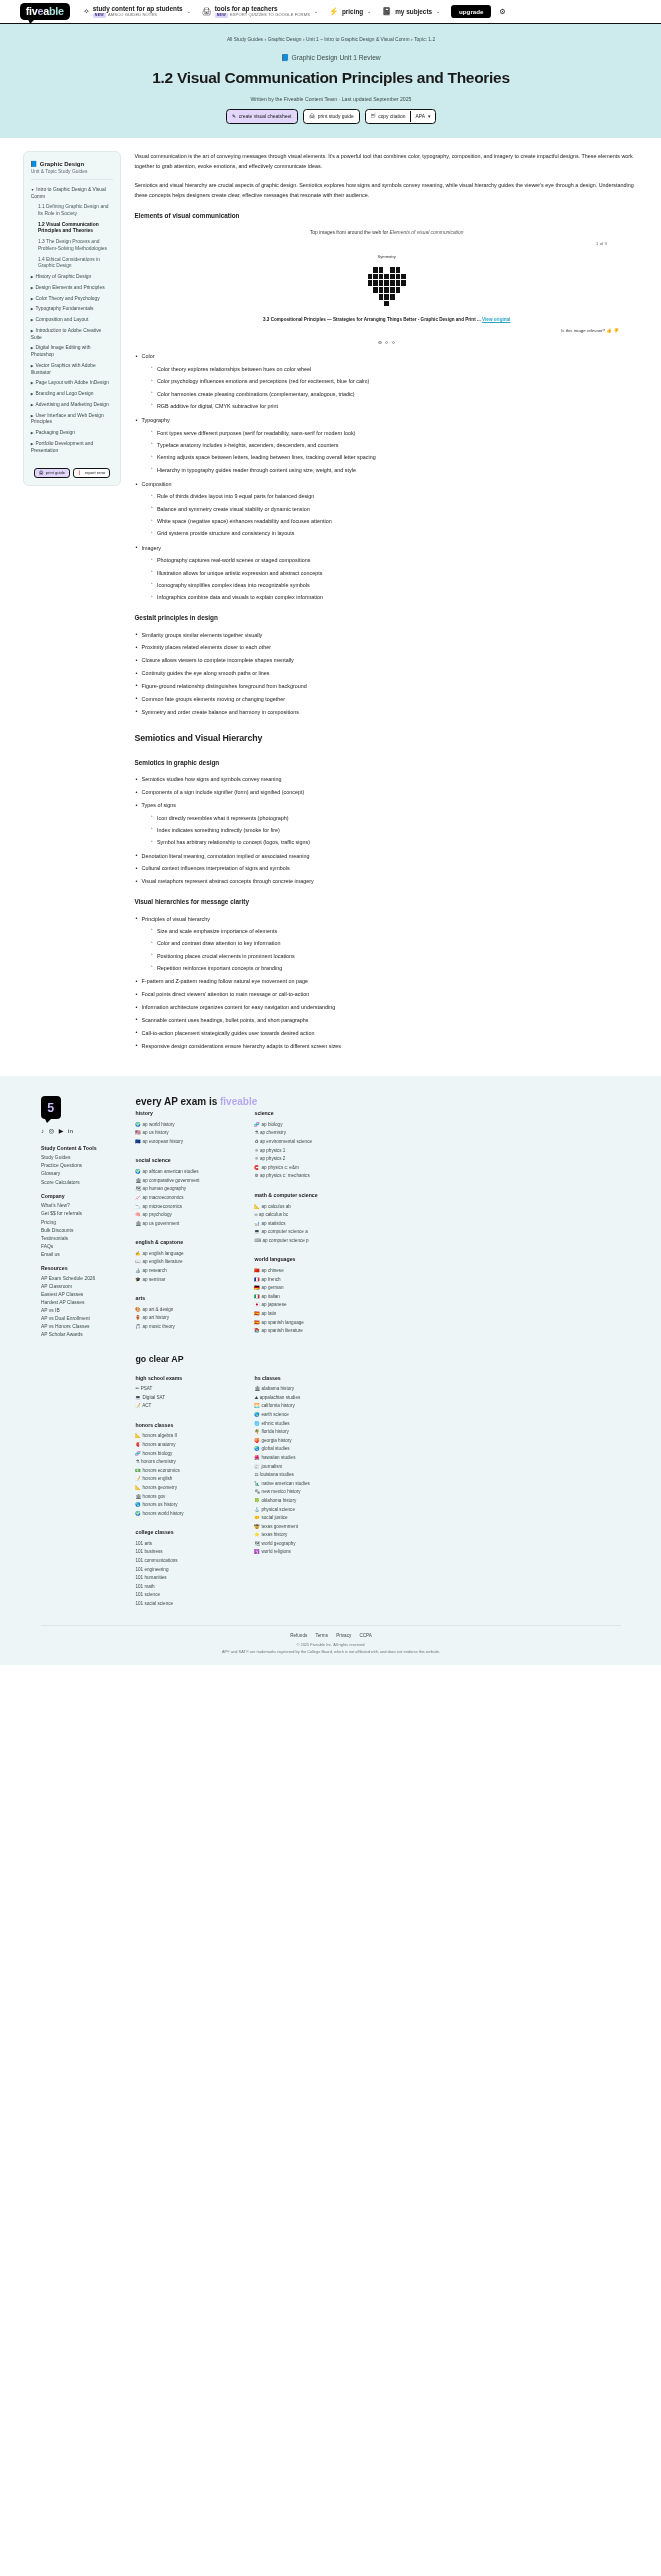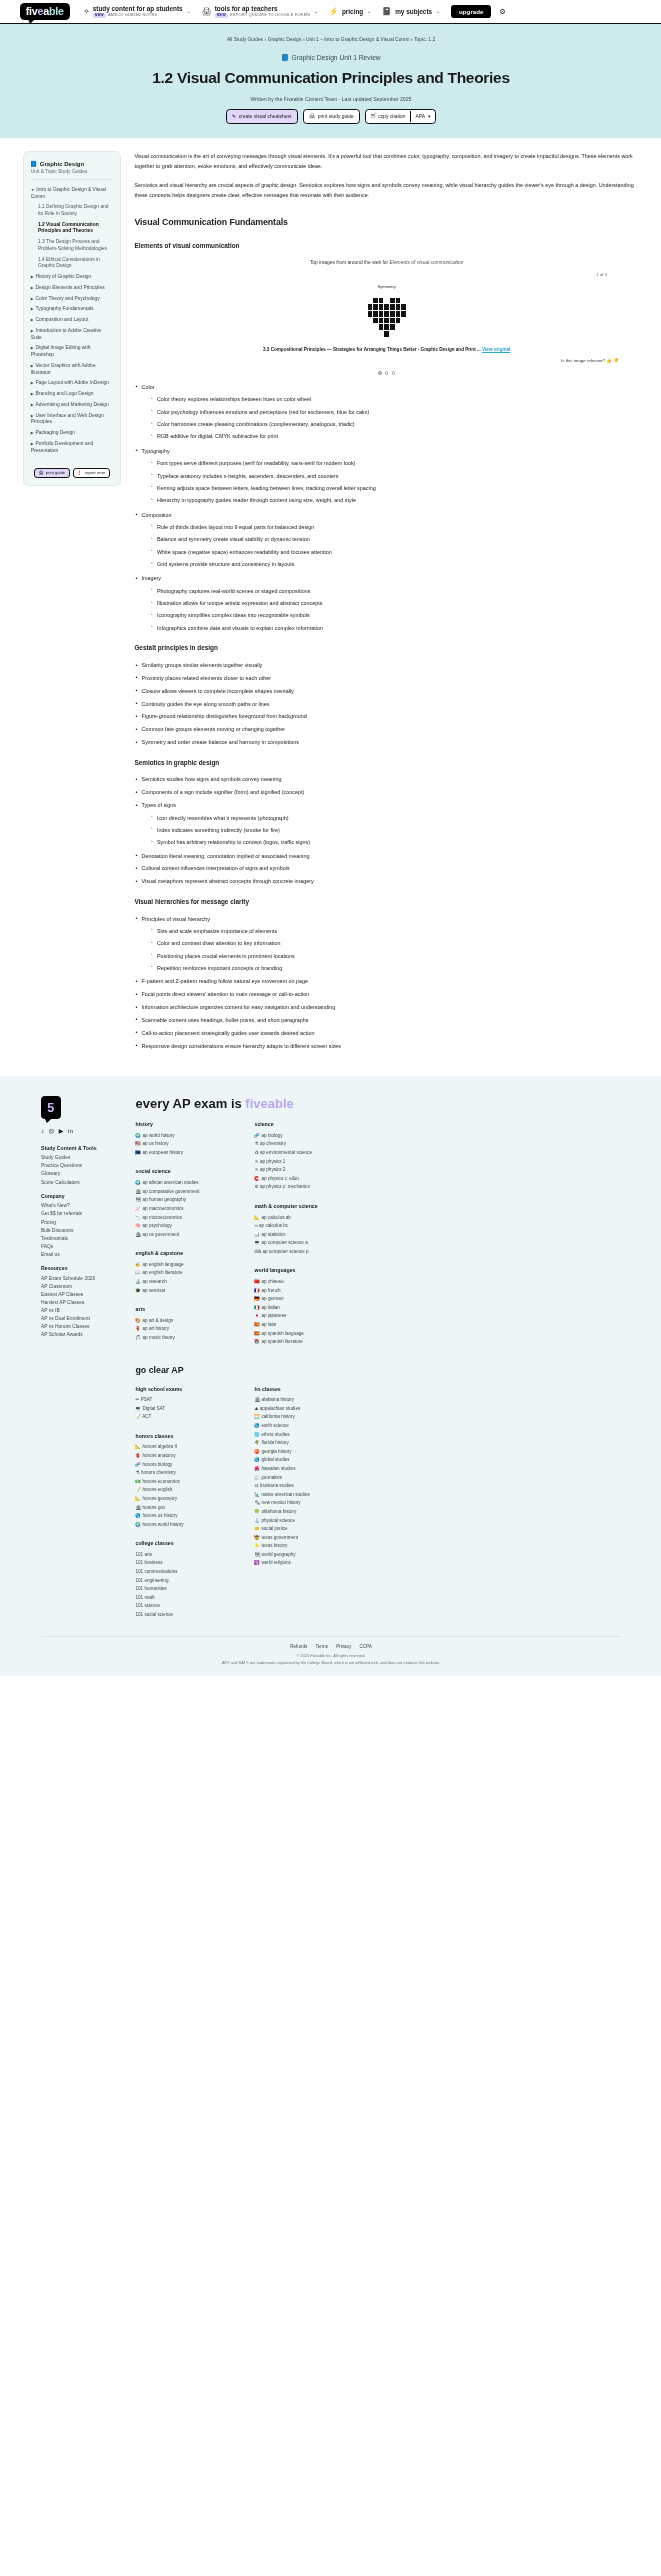--- a/index.html
+++ b/index.html
@@ -84,21 +84,21 @@
   
   .footer{background:#eef5f7;padding:20.6px 41px 9.3px;position:relative}
   .f-grid{display:flex;gap:17.5px}
   .f-left{width:77px;flex:none}
   .flogo{position:relative;background:#000;color:#c9bdf5;width:19.6px;height:23px;border-radius:4.1px;display:flex;align-items:center;justify-content:center;font-size:12.4px;font-weight:800}
   .flogo-tail{position:absolute;left:4.1px;bottom:-4.1px;width:0;height:0;border-left:2.1px solid transparent;border-right:4.6px solid transparent;border-top:4.6px solid #000}
   .socials{display:flex;gap:4.6px;margin:8.2px 0 10.3px;font-size:6.2px}
   .f-h{font-size:5.2px;font-weight:700;margin:8.2px 0 4.6px}
   .f-li{font-size:4.9px;color:#3c4a4a;margin:3.1px 0;cursor:pointer}
   .f-right{flex:1}
-  .f-title{font-size:13px;font-weight:800;margin-bottom:10px}
+  .f-title{font-size:10px;font-weight:800;margin-bottom:3px}
   .f-title .pp{color:#b6a8f0}
   .cols{display:flex;gap:31px}
   .col{min-width:88px}
   .col-h{font-size:5.2px;font-weight:700;margin:0 0 5.7px}
   .col-h.gap{margin-top:13.4px}
   .col-li{font-size:4.6px;color:#3c4a4a;margin:3.6px 0;cursor:pointer}
   .f-title2{font-size:8.8px;font-weight:800;margin:17.5px 0 10.3px}
   .legal{border-top:0.5px solid #dbe6ea;margin-top:15.5px;padding-top:7.2px;text-align:center}
   .legal-links{display:flex;justify-content:center;gap:8.2px;font-size:4.6px;color:#3c4a4a;margin-bottom:4.1px}
   .legal-txt{font-size:3.9px;color:#6a7878;line-height:1.7;max-width:402px;margin:0 auto}
@@ -221,21 +221,20 @@
         <span>❗</span>
         <span>report error</span>
       </div>
     </div>
   </aside>
 
   <main class="main">
     <p>Visual communication is the art of conveying messages through visual elements. It's a powerful tool that combines color, typography, composition, and imagery to create impactful designs. These elements work together to grab attention, evoke emotions, and effectively communicate ideas.</p>
     <p>Semiotics and visual hierarchy are crucial aspects of graphic design. Semiotics explores how signs and symbols convey meaning, while visual hierarchy guides the viewer's eye through a design. Understanding these concepts helps designers create clear, effective messages that resonate with their audience.</p>
 
-    <h2>Visual Communication Fundamentals</h2>
     <h3>Elements of visual communication</h3>
 
     <div class="imgcard">
       <div class="cap-top">
         <span>Top images from around the web for</span>
         <i>Elements of visual communication</i>
       </div>
       <div class="counter">1 of 3</div>
       <div class="imgbox">
         <div class="imglabel">Symmetry</div>
@@ -344,20 +343,21 @@
     <ul class="l1" id="gestalt-list">
         <li>Similarity groups similar elements together visually</li>
         <li>Proximity places related elements closer to each other</li>
         <li>Closure allows viewers to complete incomplete shapes mentally</li>
         <li>Continuity guides the eye along smooth paths or lines</li>
         <li>Figure-ground relationship distinguishes foreground from background</li>
         <li>Common fate groups elements moving or changing together</li>
         <li>Symmetry and order create balance and harmony in compositions</li>
       </ul>
 
+    <h2>Semiotics and Visual Hierarchy</h2>
     <h3>Semiotics in graphic design</h3>
     <ul class="l1" id="semiotics-list">
         <li>Semiotics studies how signs and symbols convey meaning</li>
         <li>Components of a sign include signifier (form) and signified (concept)</li>
         <li>Types of signs<ul class="l2">
             <li>Icon directly resembles what it represents (photograph)</li>
             <li>Index indicates something indirectly (smoke for fire)</li>
             <li>Symbol has arbitrary relationship to concept (logos, traffic signs)</li>
           </ul></li>
         <li>Denotation literal meaning, connotation implied or associated meaning</li>

